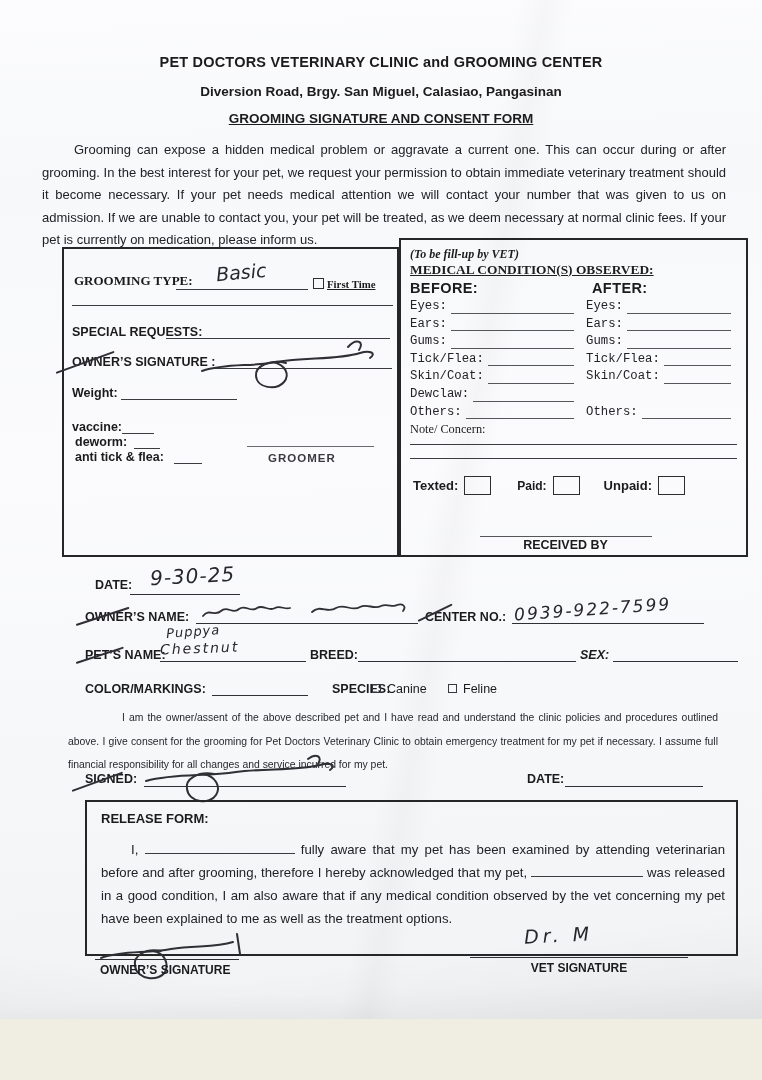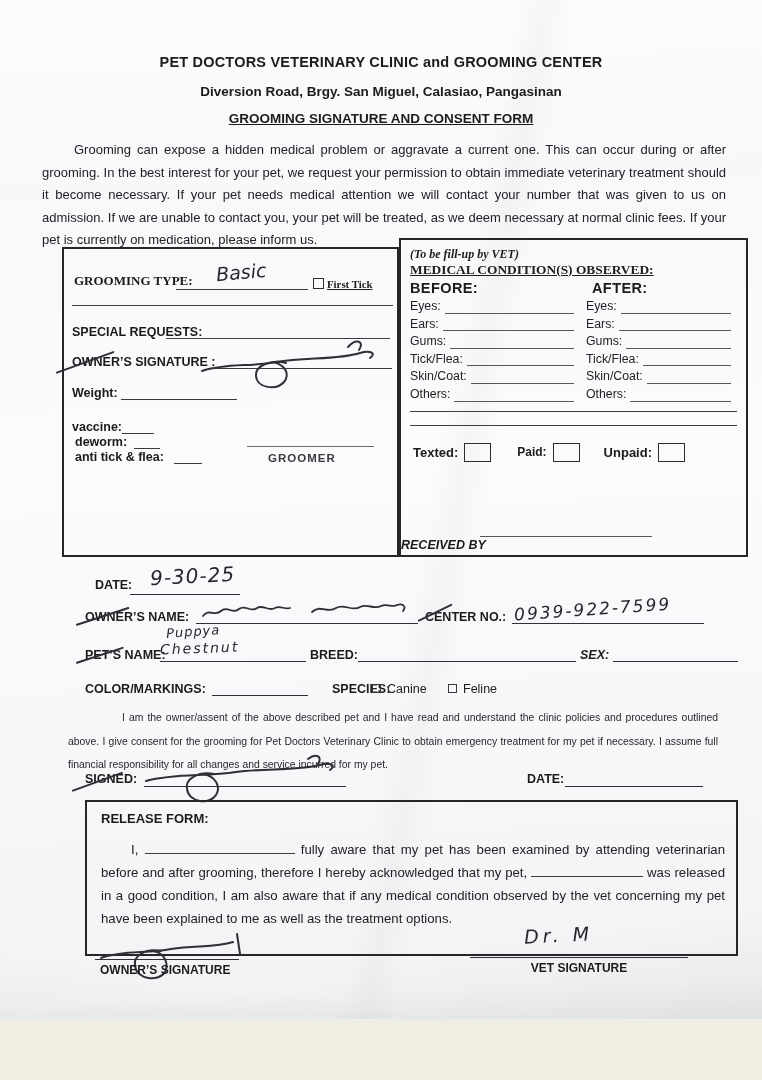--- a/index.html
+++ b/index.html
@@ -27,21 +27,21 @@
   .hand { font-family:"DejaVu Sans", sans-serif; font-style:italic; color:#26262c; white-space:nowrap; }
   .tick { height:2px; background:#2f2f35; border-radius:2px; transform-origin:left center; }
   .box2 { border:2px solid #262628; }
   
   .hdr1 { top:54px; font-size:14.5px; letter-spacing:.2px; }
   .hdr2 { top:84px; font-size:13.5px; }
   .hdr3 { top:111px; font-size:13.5px; }
   
   .intro { left:42px; top:139px; width:684px; font-size:13px; line-height:22.6px; text-align:justify; text-indent:32px; color:#222226; }
   
-  .mrow { display:flex; font-family:Liberation Sans, sans-serif; font-size:12.3px; height:17.6px; color:#232327; }
+  .mrow { display:flex; font-family:Liberation Mono, monospace; font-size:12.3px; height:17.6px; color:#232327; }
   .mcell { display:flex; width:170px; }
   .mcell.wide { flex:1; margin-left:6px; }
   .mfill { flex:1; border-bottom:1px solid #55555a; margin:0 6px 3px 4px; }
   .bigbox { width:27px; height:19px; border:1.7px solid #2d2d30; background:transparent; margin-left:6px; }
   .sqbox { display:inline-block; width:9px; height:9px; border:1.2px solid #3a3a3e; margin-right:6px; }
   .blank { display:inline-block; border-bottom:1.2px solid #3c3c40; height:13px; vertical-align:baseline; }
   .lbl-sm { font-size:12.5px; font-weight:bold; }
 </style>
 </head>
 <body>
@@ -53,21 +53,21 @@
     <div class="abs center b hdr2">Diversion Road, Brgy. San Miguel, Calasiao, Pangasinan</div>
     <div class="abs center b hdr3"><span class="uline">GROOMING SIGNATURE AND CONSENT FORM</span></div>
 
     <div class="abs intro">Grooming can expose a hidden medical problem or aggravate a current one. This can occur during or after grooming. In the best interest for your pet, we request your permission to obtain immediate veterinary treatment should it become necessary. If your pet needs medical attention we will contact your number that was given to us on admission. If we are unable to contact you, your pet will be treated, as we deem necessary at normal clinic fees. If your pet is currently on medication, please inform us.</div>
 
     <div class="abs box2" style="left:62px; top:247px; width:337px; height:310px;">
       <div class="abs serif b" style="left:10px; top:24px; font-size:13px;">GROOMING TYPE:</div>
       <div class="abs rule" style="left:112px; top:40px; width:132px;"></div>
       <div class="abs hand" style="left:152px; top:12px; font-size:19px; transform:rotate(-5deg);">Basic</div>
       <div class="abs" style="left:249px; top:29px; width:11px; height:11px; border:1.4px solid #2d2d30;"></div>
-      <div class="abs serif b uline" style="left:263px; top:29px; font-size:10.8px;">First Tick</div>
+      <div class="abs serif b uline" style="left:263px; top:29px; font-size:10.8px;">First Time</div>
       <div class="abs rule" style="left:8px; top:56px; width:321px; border-bottom-width:1.6px;"></div>
 
       <div class="abs lbl-sm" style="left:8px; top:76px;">SPECIAL REQUESTS:</div>
       <div class="abs rule" style="left:102px; top:89px; width:224px;"></div>
 
       <div class="abs lbl-sm" style="left:8px; top:106px;">OWNER’S SIGNATURE :</div>
       <div class="abs rule" style="left:147px; top:119px; width:181px;"></div>
       <svg class="abs" style="left:134px; top:82px; overflow:visible;" width="190" height="60" viewBox="0 0 190 60">
         <g fill="none" stroke="#2f2f35" stroke-width="2" stroke-linecap="round">
           <path d="M4,40 C28,32 52,36 78,31 C108,26 140,29 162,22 C172,19 179,22 172,27"></path>
@@ -143,41 +143,48 @@
             <span>Skin/Coat:</span>
             <span class="mfill"></span>
           </div>
         <div class="mcell wide">
             <span>Skin/Coat:</span>
             <span class="mfill"></span>
           </div>
       </div>
       <div class="mrow">
         <div class="mcell">
+            <span>Dewclaw:</span>
+            <span class="mfill"></span>
+          </div>
+      </div>
+      <div class="mrow">
+        <div class="mcell">
             <span>Others:</span>
             <span class="mfill"></span>
           </div>
         <div class="mcell wide">
             <span>Others:</span>
             <span class="mfill"></span>
           </div>
       </div>
+      <div class="serif" style="font-size:12.3px; height:16px;">Note/ Concern:</div>
       <div class="rule" style="margin-top:6px;"></div>
       <div class="rule" style="margin-top:13px;"></div>
 
       <div style="display:flex; align-items:center; margin-top:17px; padding-left:3px;">
         <span class="b" style="font-size:13px;">Texted:</span>
         <span class="bigbox"></span>
         <span class="b" style="font-size:12px; margin-left:26px;">Paid:</span>
         <span class="bigbox"></span>
         <span class="b" style="font-size:13px; margin-left:24px;">Unpaid:</span>
         <span class="bigbox"></span>
       </div>
 
-      <div class="abs" style="left:0; right:16px; bottom:3px; text-align:left;font-style:italic;">
+      <div class="abs" style="left:0; right:16px; bottom:3px; text-align:center;">
         <div class="rule" style="width:172px; margin:0 auto; border-bottom-color:#55555a;"></div>
         <div class="b" style="font-size:12.5px; margin-top:1px;">RECEIVED BY</div>
       </div>
     </div>
 
     <div class="abs lbl-sm" style="left:95px; top:578px;">DATE:</div>
     <div class="abs rule" style="left:130px; top:594px; width:110px; border-bottom-color:#2f2f35;"></div>
     <div class="abs hand" style="left:150px; top:564px; font-size:20px; letter-spacing:1px; transform:rotate(-3deg);">9-30-25</div>
 
     <div class="abs lbl-sm" style="left:85px; top:610px;">OWNER’S NAME:</div>

